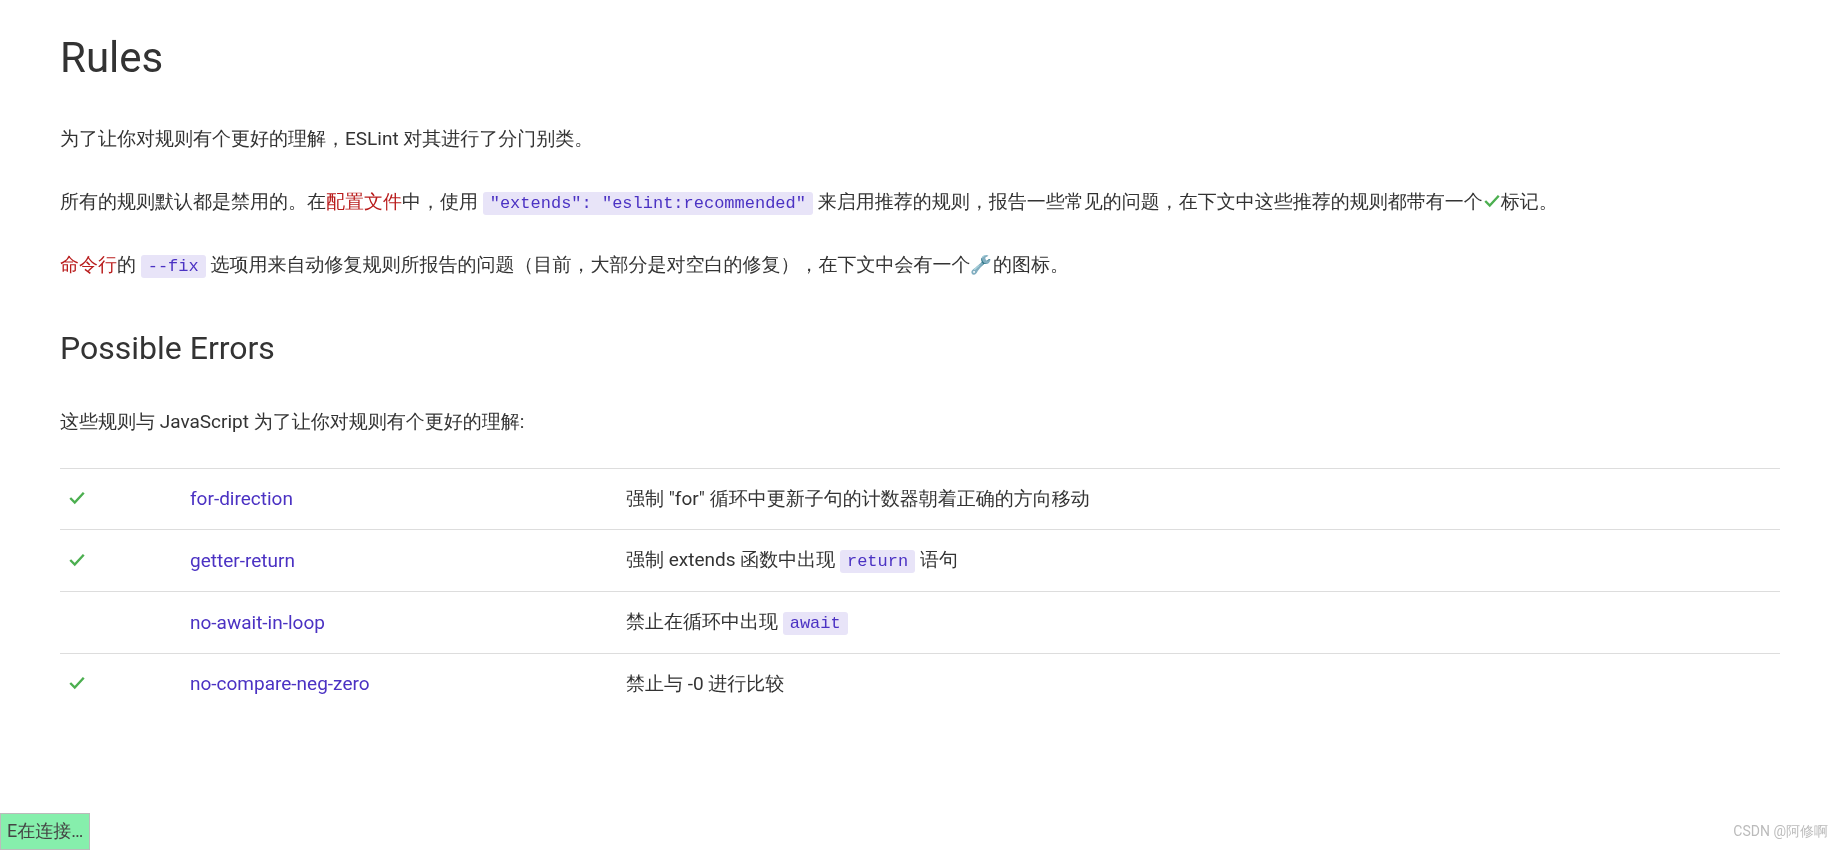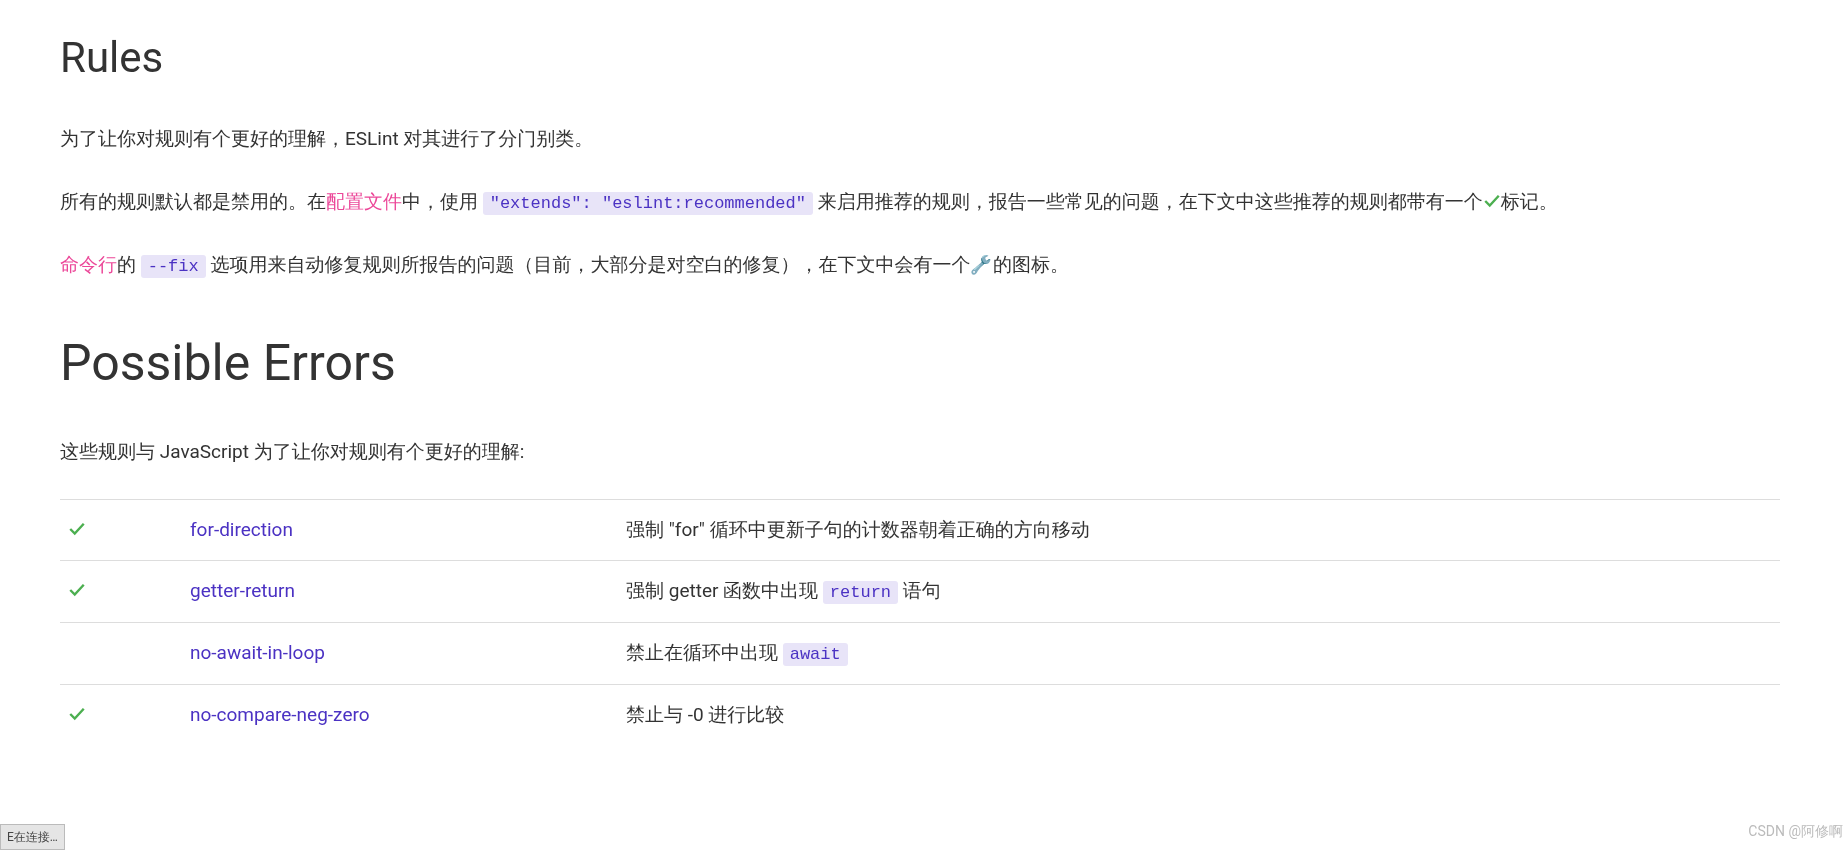--- a/index.html
+++ b/index.html
@@ -15,32 +15,32 @@
     padding: 10px 60px 0 60px;
     max-width: 1720px;
   }
   h1 {
     font-size: 42px;
     font-weight: 400;
     margin: 12px 0 24px 0;
     color: #333;
   }
   h2 {
-    font-size: 50px;
+    font-size: 32px;
     font-weight: 400;
     margin: 40px 0 20px 0;
     color: #333;
   }
   p {
     margin: 30px 0;
     font-size: 19px;
     color: #333;
   }
   a.link {
-    color: #ec4899;
+    color: #b91c1c;
     text-decoration: none;
   }
   code.inline {
     background: #e8e4f8;
     color: #4b32c3;
     padding: 2px 7px;
     border-radius: 3px;
     font-family: Consolas, Monaco, "Courier New", monospace;
     font-size: 17px;
   }
@@ -84,29 +84,29 @@
     text-decoration: none;
     font-size: 19px;
   }
   td.col-desc {
     color: #333;
   }
   .status-bar {
     position: fixed;
     left: 0;
     bottom: 0;
-    background: #e5e5e5;
+    background: #86efac;
     border: 1px solid #bbb;
-    font-size: 12px;
+    font-size: 18px;
     padding: 2px 6px;
     color: #444;
   }
   .watermark {
     position: fixed;
-    right: 0;
+    right: 15px;
     bottom: 6px;
     font-size: 14px;
     color: #bbb;
   }
   .check-green { fill: none; stroke: #4caf50; stroke-width: 3.2; }
 </style>
 </head>
 <body>
 
 <div class="page">
@@ -137,21 +137,21 @@
           <td class="col-fix"></td>
           <td class="col-name"><a href="#">for-direction</a></td>
           <td class="col-desc"><span>强制 "for" 循环中更新子句的计数器朝着正确的方向移动</span></td>
         </tr>
         <tr>
           <td class="col-check"><span class="check-icon"><svg viewBox="0 0 24 24">
                 <polyline class="check-green" points="3,12 9,18 21,5"></polyline>
               </svg></span></td>
           <td class="col-fix"></td>
           <td class="col-name"><a href="#">getter-return</a></td>
-          <td class="col-desc"><span>强制 getter 函数中出现 </span><code class="inline">return</code><span> 语句</span></td>
+          <td class="col-desc"><span>强制 extends 函数中出现 </span><code class="inline">return</code><span> 语句</span></td>
         </tr>
         <tr>
           <td class="col-check"></td>
           <td class="col-fix"></td>
           <td class="col-name"><a href="#">no-await-in-loop</a></td>
           <td class="col-desc"><span>禁止在循环中出现 </span><code class="inline">await</code></td>
         </tr>
         <tr>
           <td class="col-check"><span class="check-icon"><svg viewBox="0 0 24 24">
                 <polyline class="check-green" points="3,12 9,18 21,5"></polyline>

